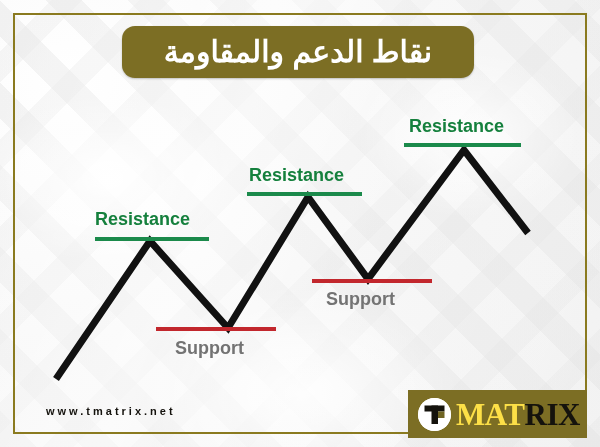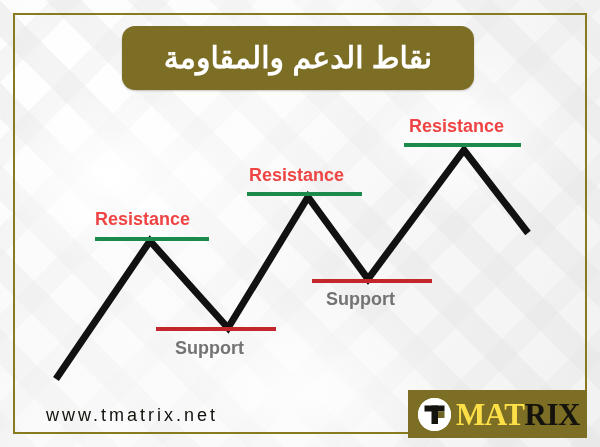--- a/index.html
+++ b/index.html
@@ -64,21 +64,21 @@
     box-sizing: border-box;
     pointer-events: none;
   }
 
   
   .title-box {
     position: absolute;
     left: 122px;
     top: 26px;
     width: 352px;
-    height: 64px;
+    height: 52px;
     background: #7c6e24;
     border-radius: 13px;
     display: flex;
     align-items: center;
     justify-content: center;
     box-shadow: 0 1px 2px rgba(0,0,0,.22);
   }
   .title-text {
     color: #ffffff;
     font-size: 30px;
@@ -99,30 +99,30 @@
   }
 
   
   .lbl {
     position: absolute;
     font-size: 18px;
     font-weight: 700;
     line-height: 1;
     white-space: nowrap;
   }
-  .lbl-res { color: #ef4444; }
+  .lbl-res { color: #15803d; }
   .lbl-sup { color: #737373; }
 
   
   .site-url {
     position: absolute;
     left: 46px;
     top: 405px;
-    font-size: 18px;
-    font-weight: 400;
+    font-size: 11px;
+    font-weight: 700;
     color: #14120d;
     letter-spacing: 3px;
     white-space: nowrap;
   }
   .logo-badge {
     position: absolute;
     left: 408px;
     top: 390px;
     width: 179px;
     height: 48px;

